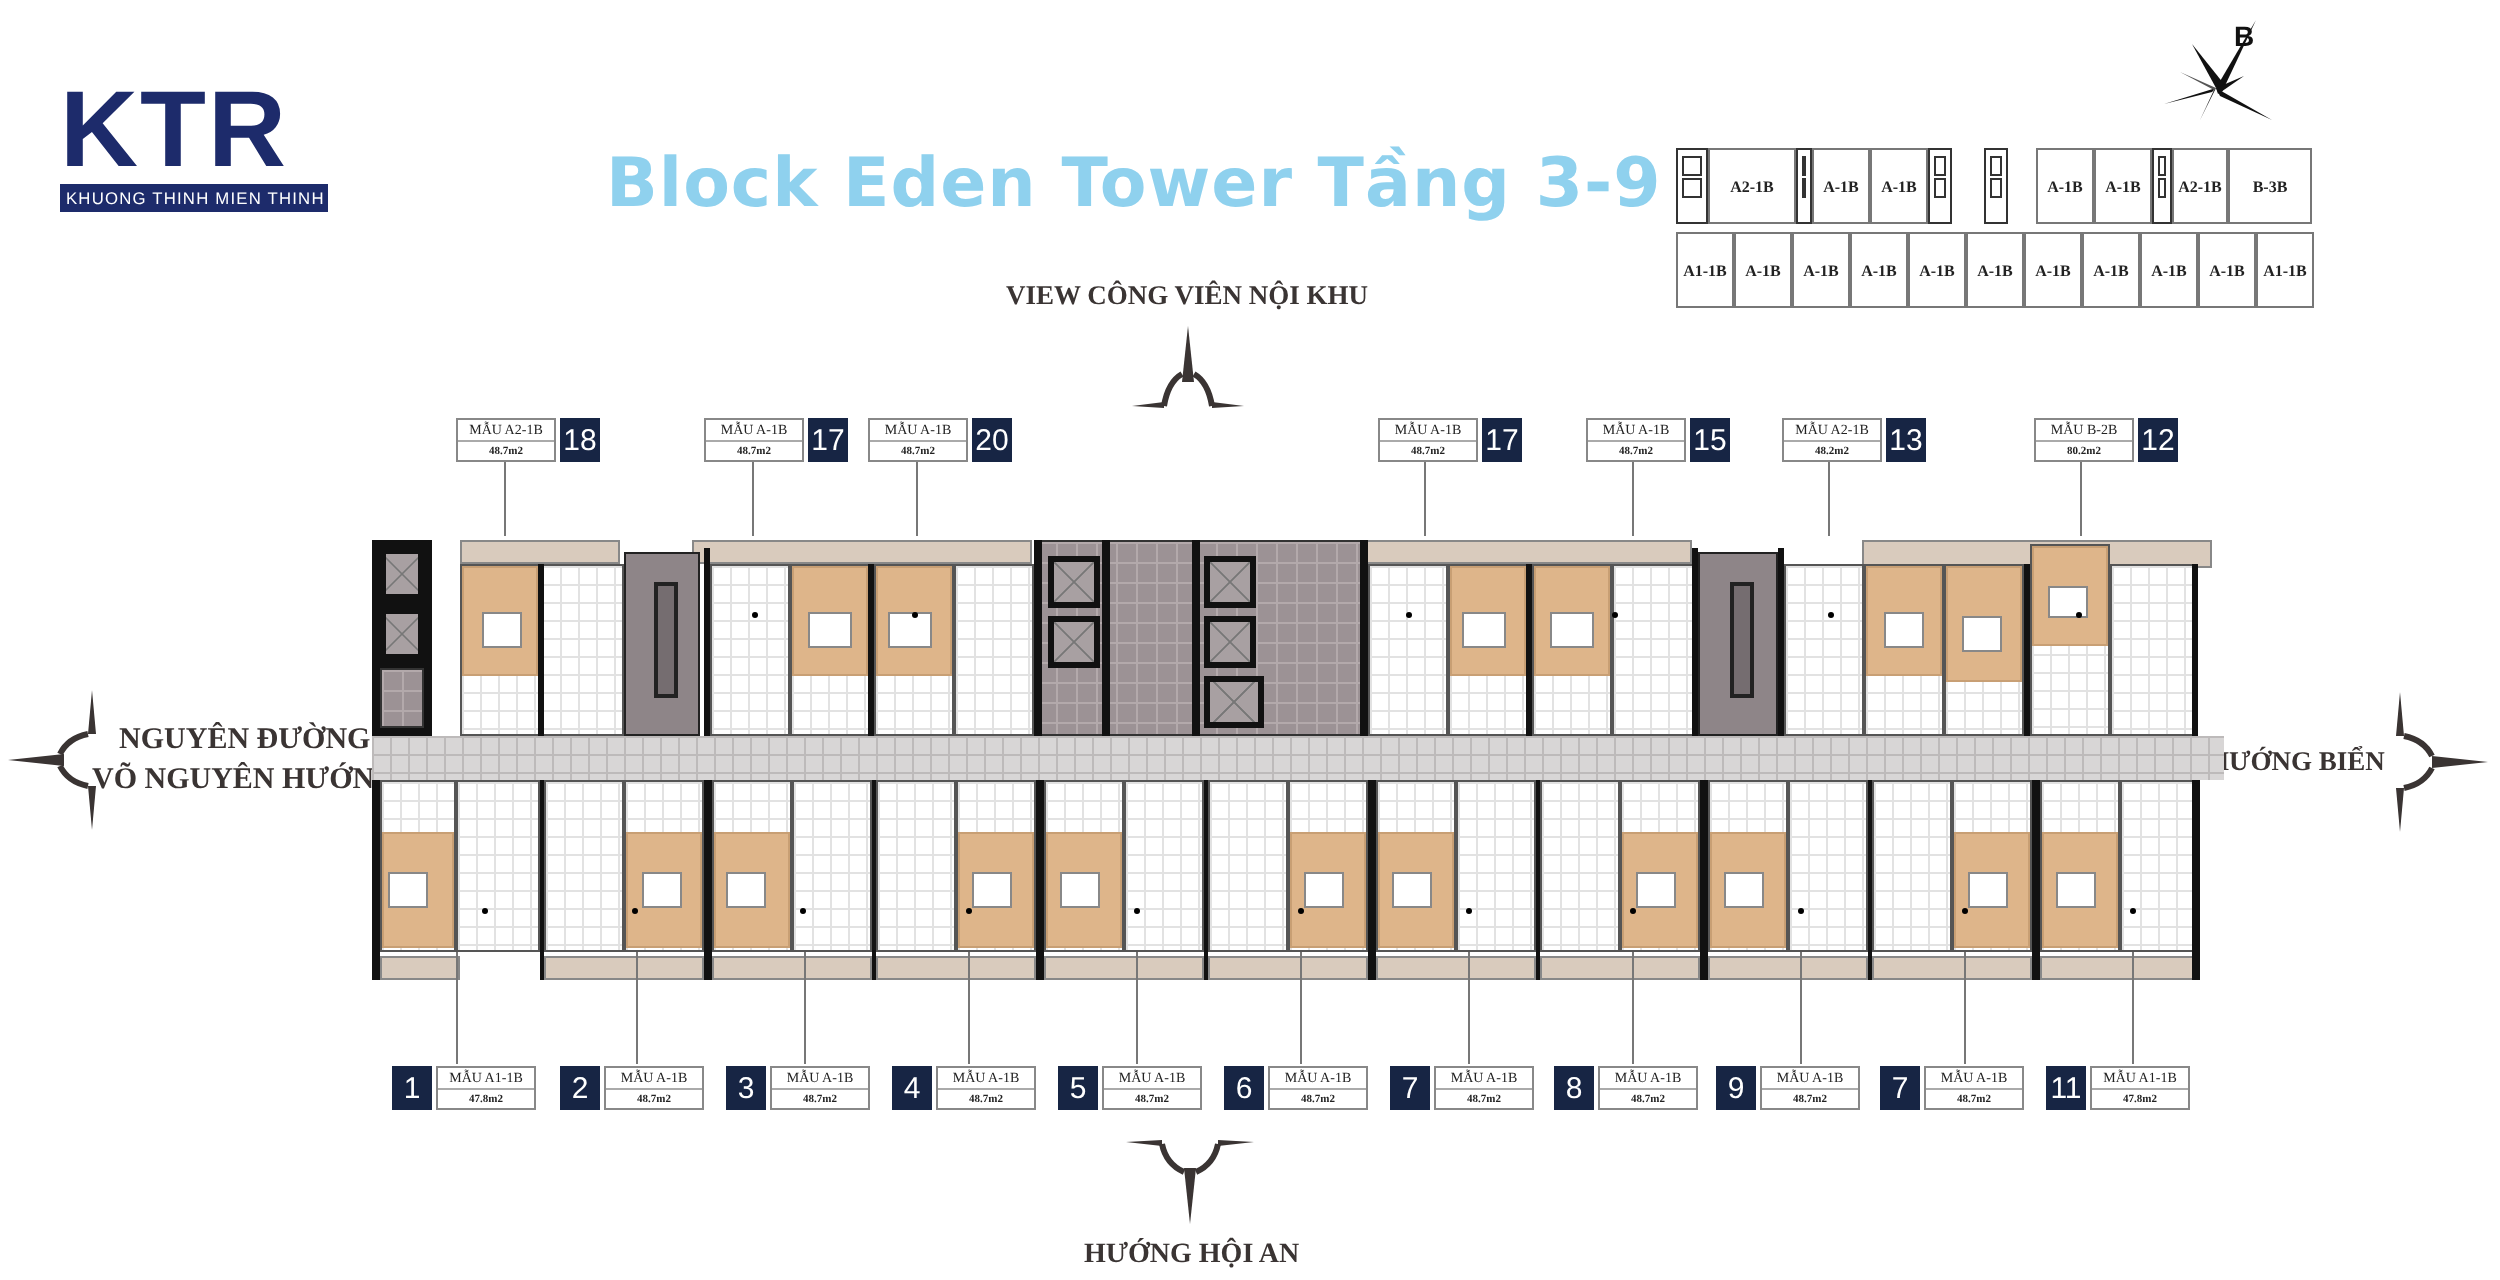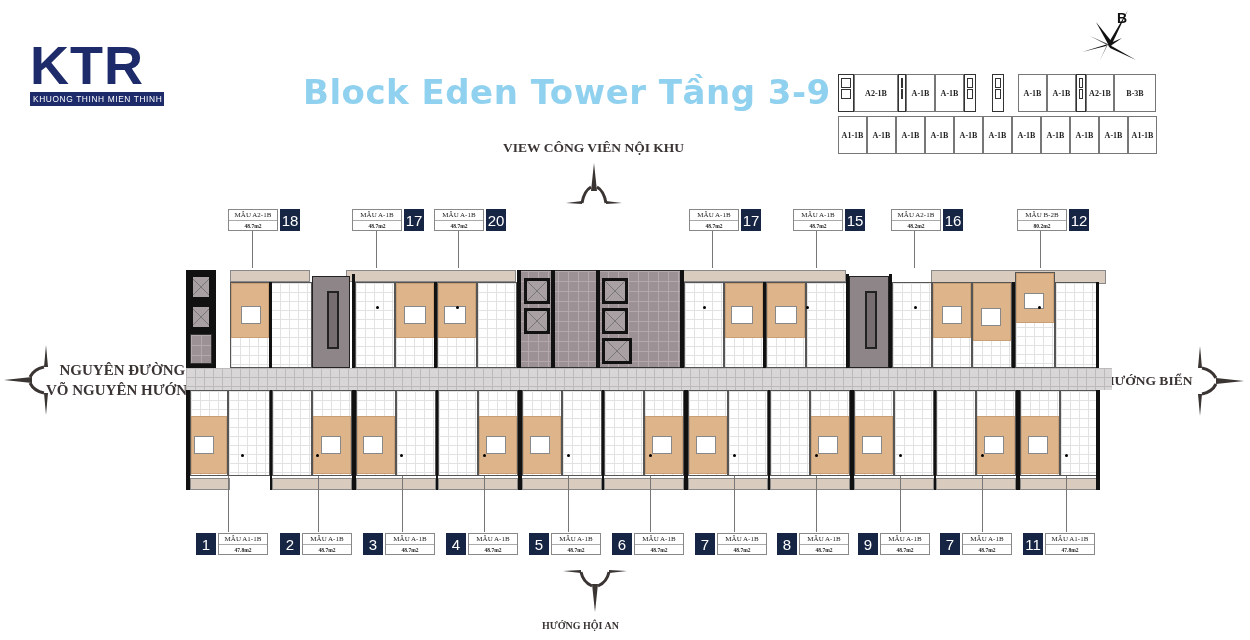--- a/index.html
+++ b/index.html
@@ -24,21 +24,21 @@
   .kp-cell { border: 1px solid #777; background: #fff; font-size: 8px; font-weight: 700; display: flex; align-items: center; justify-content: center; color: #222; }
   .kp-core { border: 1px solid #333; background: #fff; position: relative; }
   .kp-core::before { content: ""; position: absolute; left: 2px; right: 2px; top: 3px; height: 8px; border: 1px solid #333; }
   .kp-core::after { content: ""; position: absolute; left: 2px; right: 2px; top: 14px; height: 8px; border: 1px solid #333; }
 
   
   .dir { position: absolute; font-family: "Liberation Serif", serif; font-weight: 700; color: #3a3433; white-space: nowrap; }
   .dir-top { left: 503px; top: 140px; font-size: 13.5px; }
   .dir-left { left: 46px; top: 360px; font-size: 15px; line-height: 20px; text-align: center; }
   .dir-right { left: 1104px; top: 373px; font-size: 13.5px; }
-  .dir-bottom { left: 542px; top: 620px; font-size: 10px; }
+  .dir-bottom { left: 542px; top: 620px; font-size: 14px; }
   .arrow { position: absolute; }
 
   
   .tag { position: absolute; display: flex; align-items: stretch; height: 22px; }
   .tag-box { border: 1px solid #888; background: #fff; width: 50px; display: flex; flex-direction: column; }
   .tag-name { font-size: 7px; text-align: center; line-height: 10px; border-bottom: 1px solid #aaa; white-space: nowrap; }
   .tag-area { font-size: 5.5px; font-weight: 700; text-align: center; line-height: 10px; }
   .tag-num { background: #172544; color: #fff; font-family: "Liberation Sans", sans-serif; font-size: 15px; width: 20px; display: flex; align-items: center; justify-content: center; margin: 0 2px; }
   .leader { position: absolute; width: 1px; background: #777; }
 
@@ -190,21 +190,21 @@
       <div class="tag-name">MẪU A-1B</div>
       <div class="tag-area">48.7m2</div>
     </div>
   <div class="tag-num">15</div>
 </div>
 <div class="tag" style="left:891px;top:209px;">
   <div class="tag-box">
       <div class="tag-name">MẪU A2-1B</div>
       <div class="tag-area">48.2m2</div>
     </div>
-  <div class="tag-num">16</div>
+  <div class="tag-num">13</div>
 </div>
 <div class="tag" style="left:1017px;top:209px;">
   <div class="tag-box">
       <div class="tag-name">MẪU B-2B</div>
       <div class="tag-area">80.2m2</div>
     </div>
   <div class="tag-num">12</div>
 </div>
 
 <div class="leader" style="left:252px;top:231px;height:80px;"></div>

